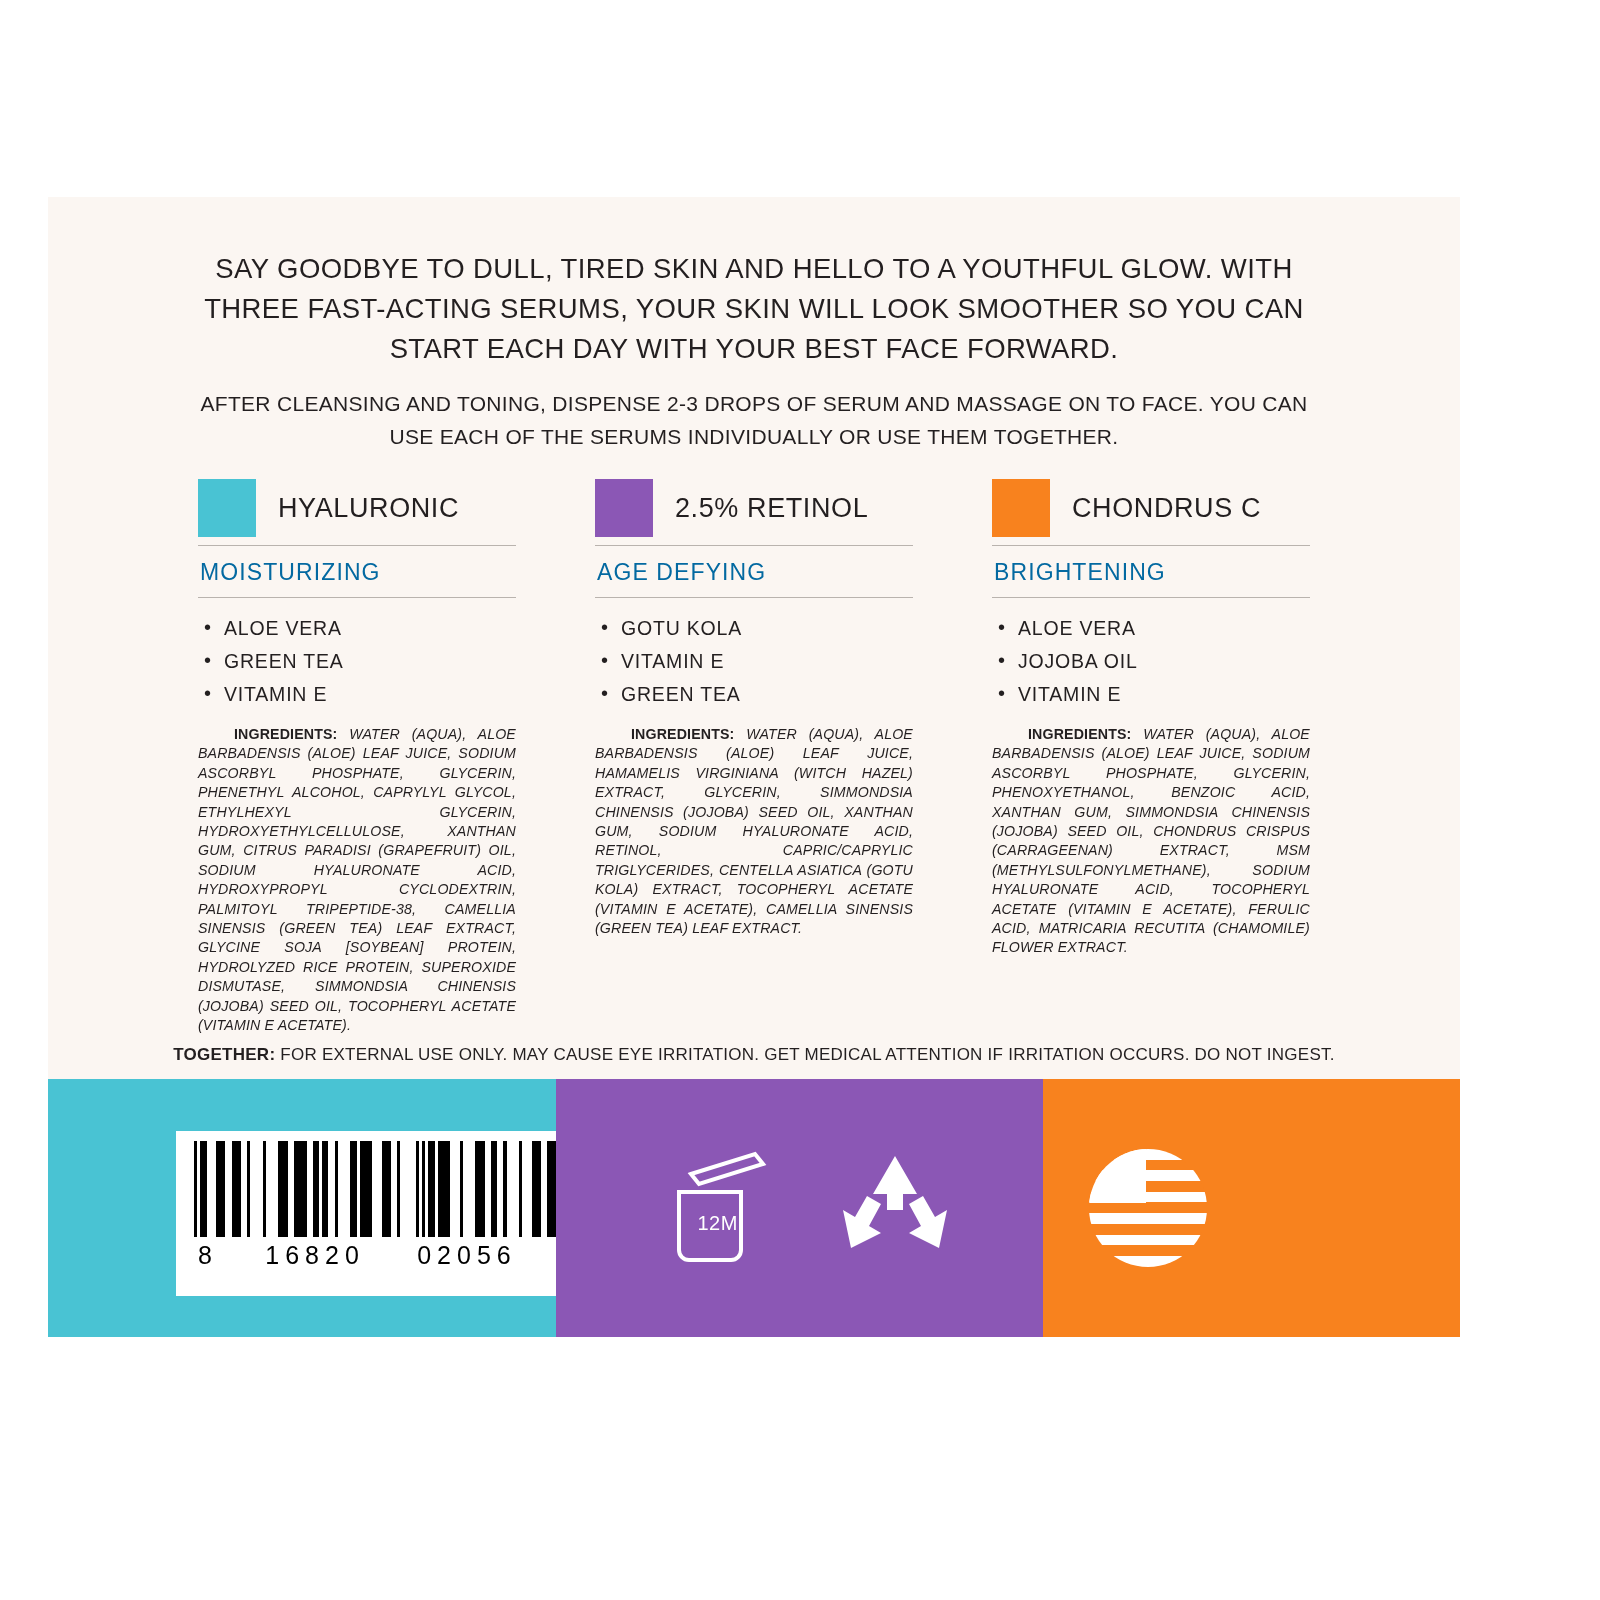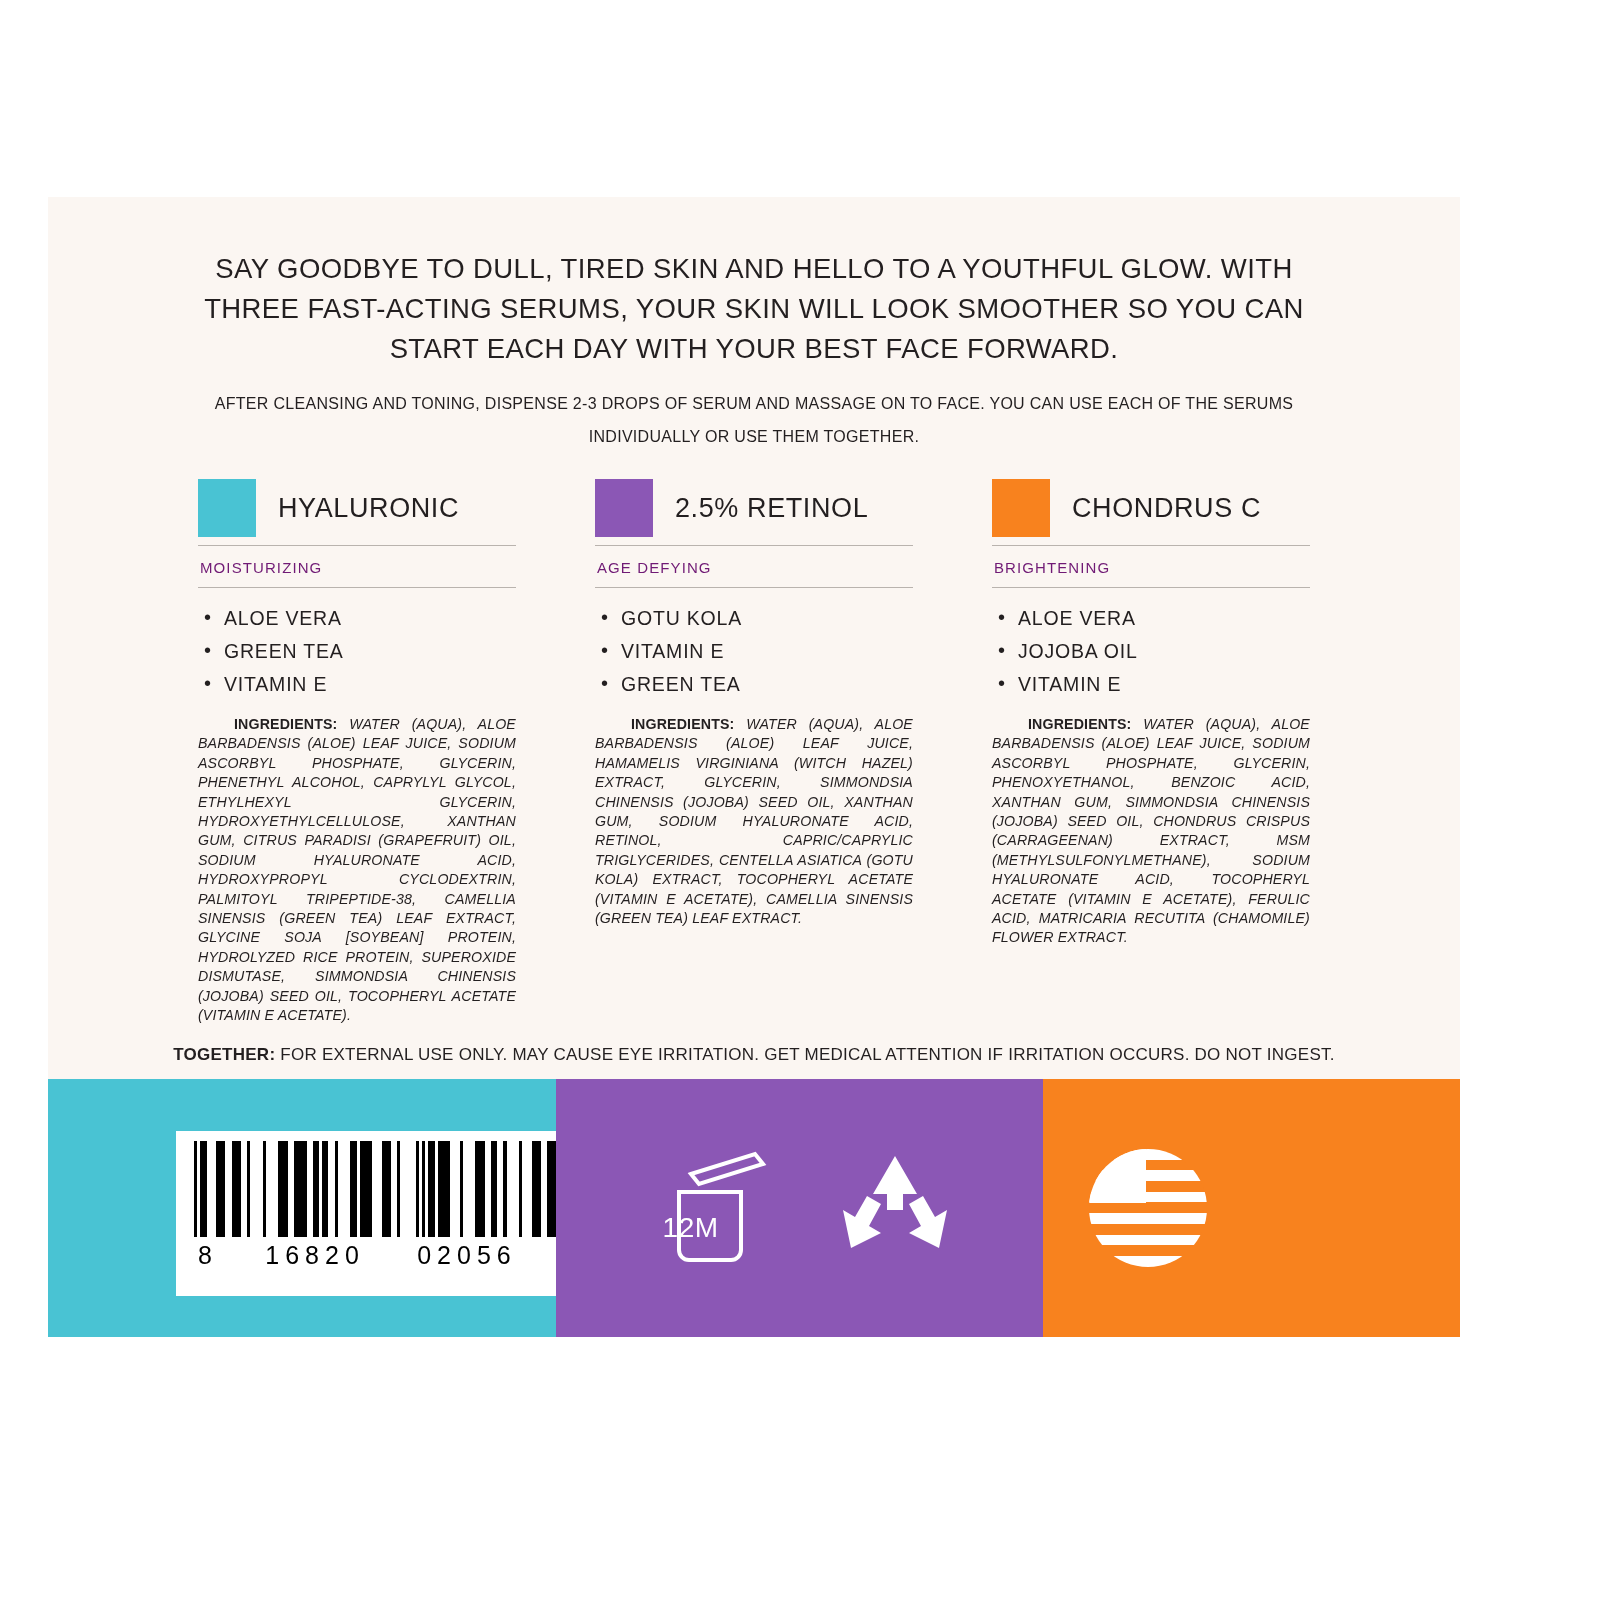--- a/index.html
+++ b/index.html
@@ -26,21 +26,21 @@
     text-align: center;
     font-size: 27.5px;
     line-height: 40px;
     letter-spacing: 0.4px;
     color: #231f20;
     margin: 0 0 18px 0;
     font-weight: 400;
   }
   .directions {
     text-align: center;
-    font-size: 16px;
+    font-size: 21px;
     line-height: 33px;
     letter-spacing: 0.3px;
     color: #231f20;
     margin: 0 0 26px 0;
     font-weight: 400;
   }
   .columns {
     display: flex;
     justify-content: space-between;
     gap: 60px;
@@ -63,23 +63,23 @@
     font-size: 27px;
     letter-spacing: 0.6px;
     color: #231f20;
   }
   .rule {
     border: 0;
     border-top: 1px solid #b9b3ae;
     margin: 0;
   }
   .col-sub {
-    font-size: 15px;
+    font-size: 23px;
     letter-spacing: 1.1px;
-    color: #701a75;
+    color: #0369a1;
     padding: 13px 0 11px 2px;
   }
   .benefits {
     list-style: none;
     margin: 14px 0 14px 0;
     padding: 0 0 0 26px;
   }
   .benefits li {
     font-size: 19.5px;
     letter-spacing: 0.8px;
@@ -167,23 +167,23 @@
     transform: translate(-50%, -50%);
     display: flex;
     align-items: center;
     gap: 60px;
   }
   .pao { position: relative; width: 110px; height: 120px; }
   .pao-text {
     position: absolute;
     left: 0; right: 0;
     top: 64px;
-    text-align: left;
+    text-align: center;
     color: #ffffff;
-    font-size: 28px;
+    font-size: 20px;
     letter-spacing: 0.5px;
   }
 
   .flag {
     width: 118px; height: 118px;
     border-radius: 50%;
     overflow: hidden;
     position: relative;
     flex: 0 0 118px;
     margin-left: 46px;

